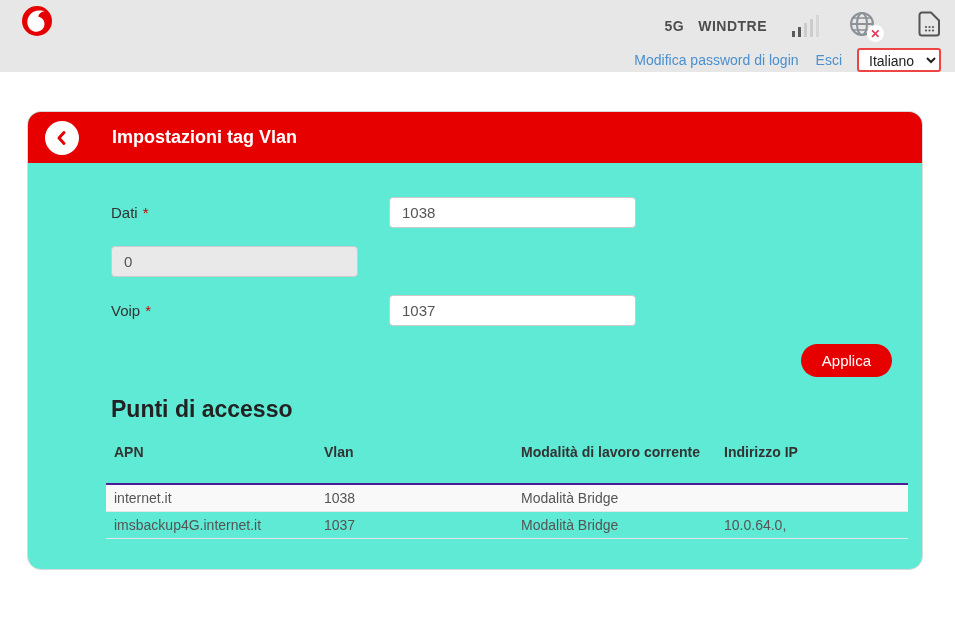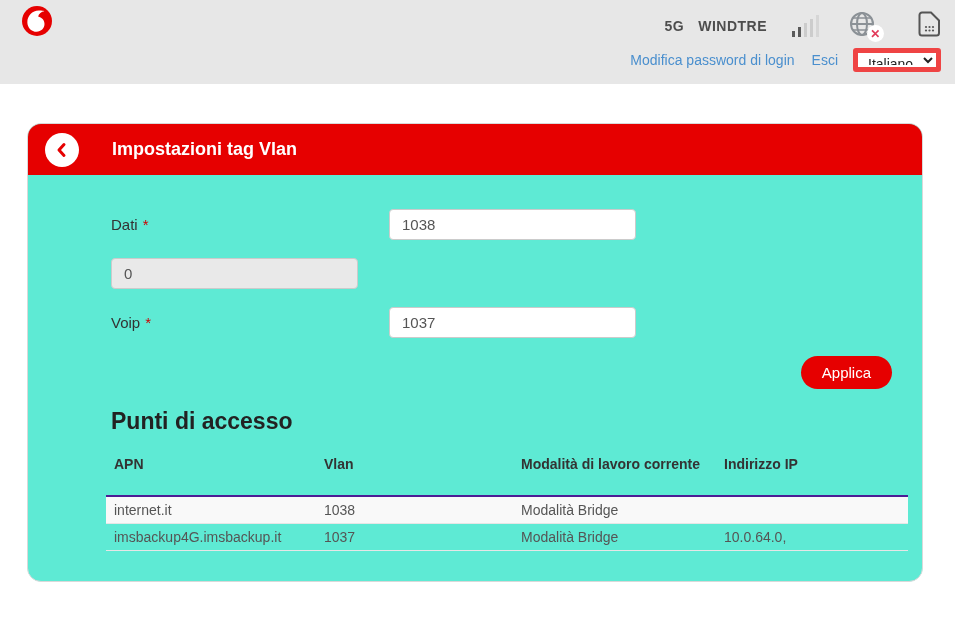--- a/index.html
+++ b/index.html
@@ -5,21 +5,21 @@
   * { box-sizing: border-box; margin: 0; padding: 0; }
   html, body {
     width: 955px; height: 643px;
     background: #ffffff;
     font-family: "Liberation Sans", sans-serif;
     overflow: hidden;
   }
   
   .topbar {
     position: relative;
-    width: 955px; height: 84px;
+    width: 955px; height: 72px;
     background: #e7e7e7;
   }
   .logo-wrap { position: absolute; left: 22px; top: 6px; width: 30px; height: 30px; }
   .topbar-right {
     position: absolute; right: 14px; top: 13px;
     display: flex; flex-direction: column; align-items: flex-end;
   }
   .status-row {
     display: flex; align-items: center;
     color: #4d4d4d; font-size: 14px; font-weight: bold;
@@ -42,21 +42,21 @@
     font-size: 14px;
     margin-left: 28px;
   }
   .top-link { color: #4a8fce; text-decoration: none; cursor: pointer; }
   .link-password { margin-right: 17px; }
   .link-logout { margin-right: 15px; }
   .lang-select {
     font-family: "Liberation Sans", sans-serif;
     font-size: 14px; color: #222;
     background: #ffffff;
-    border: 5px solid #ef4444; border-radius: 3px;
+    border: 2px solid #ef4444; border-radius: 3px;
     padding: 2px 6px; height: 24px;
     min-width: 84px;
   }
   
   .card {
     margin: 39px 0 0 27px;
     width: 896px;
     border: 1px solid #d9d9d9;
     border-radius: 14px;
     overflow: hidden;
@@ -232,21 +232,21 @@
           </tr>
         </thead>
         <tbody>
           <tr>
             <td>internet.it</td>
             <td>1038</td>
             <td>Modalità Bridge</td>
             <td></td>
           </tr>
           <tr>
-            <td>imsbackup4G.imsbackup.it</td>
+            <td>imsbackup4G.internet.it</td>
             <td>1037</td>
             <td>Modalità Bridge</td>
             <td>10.0.64.0,</td>
           </tr>
         </tbody>
       </table>
 
     </div>
   </section>
 </main>

